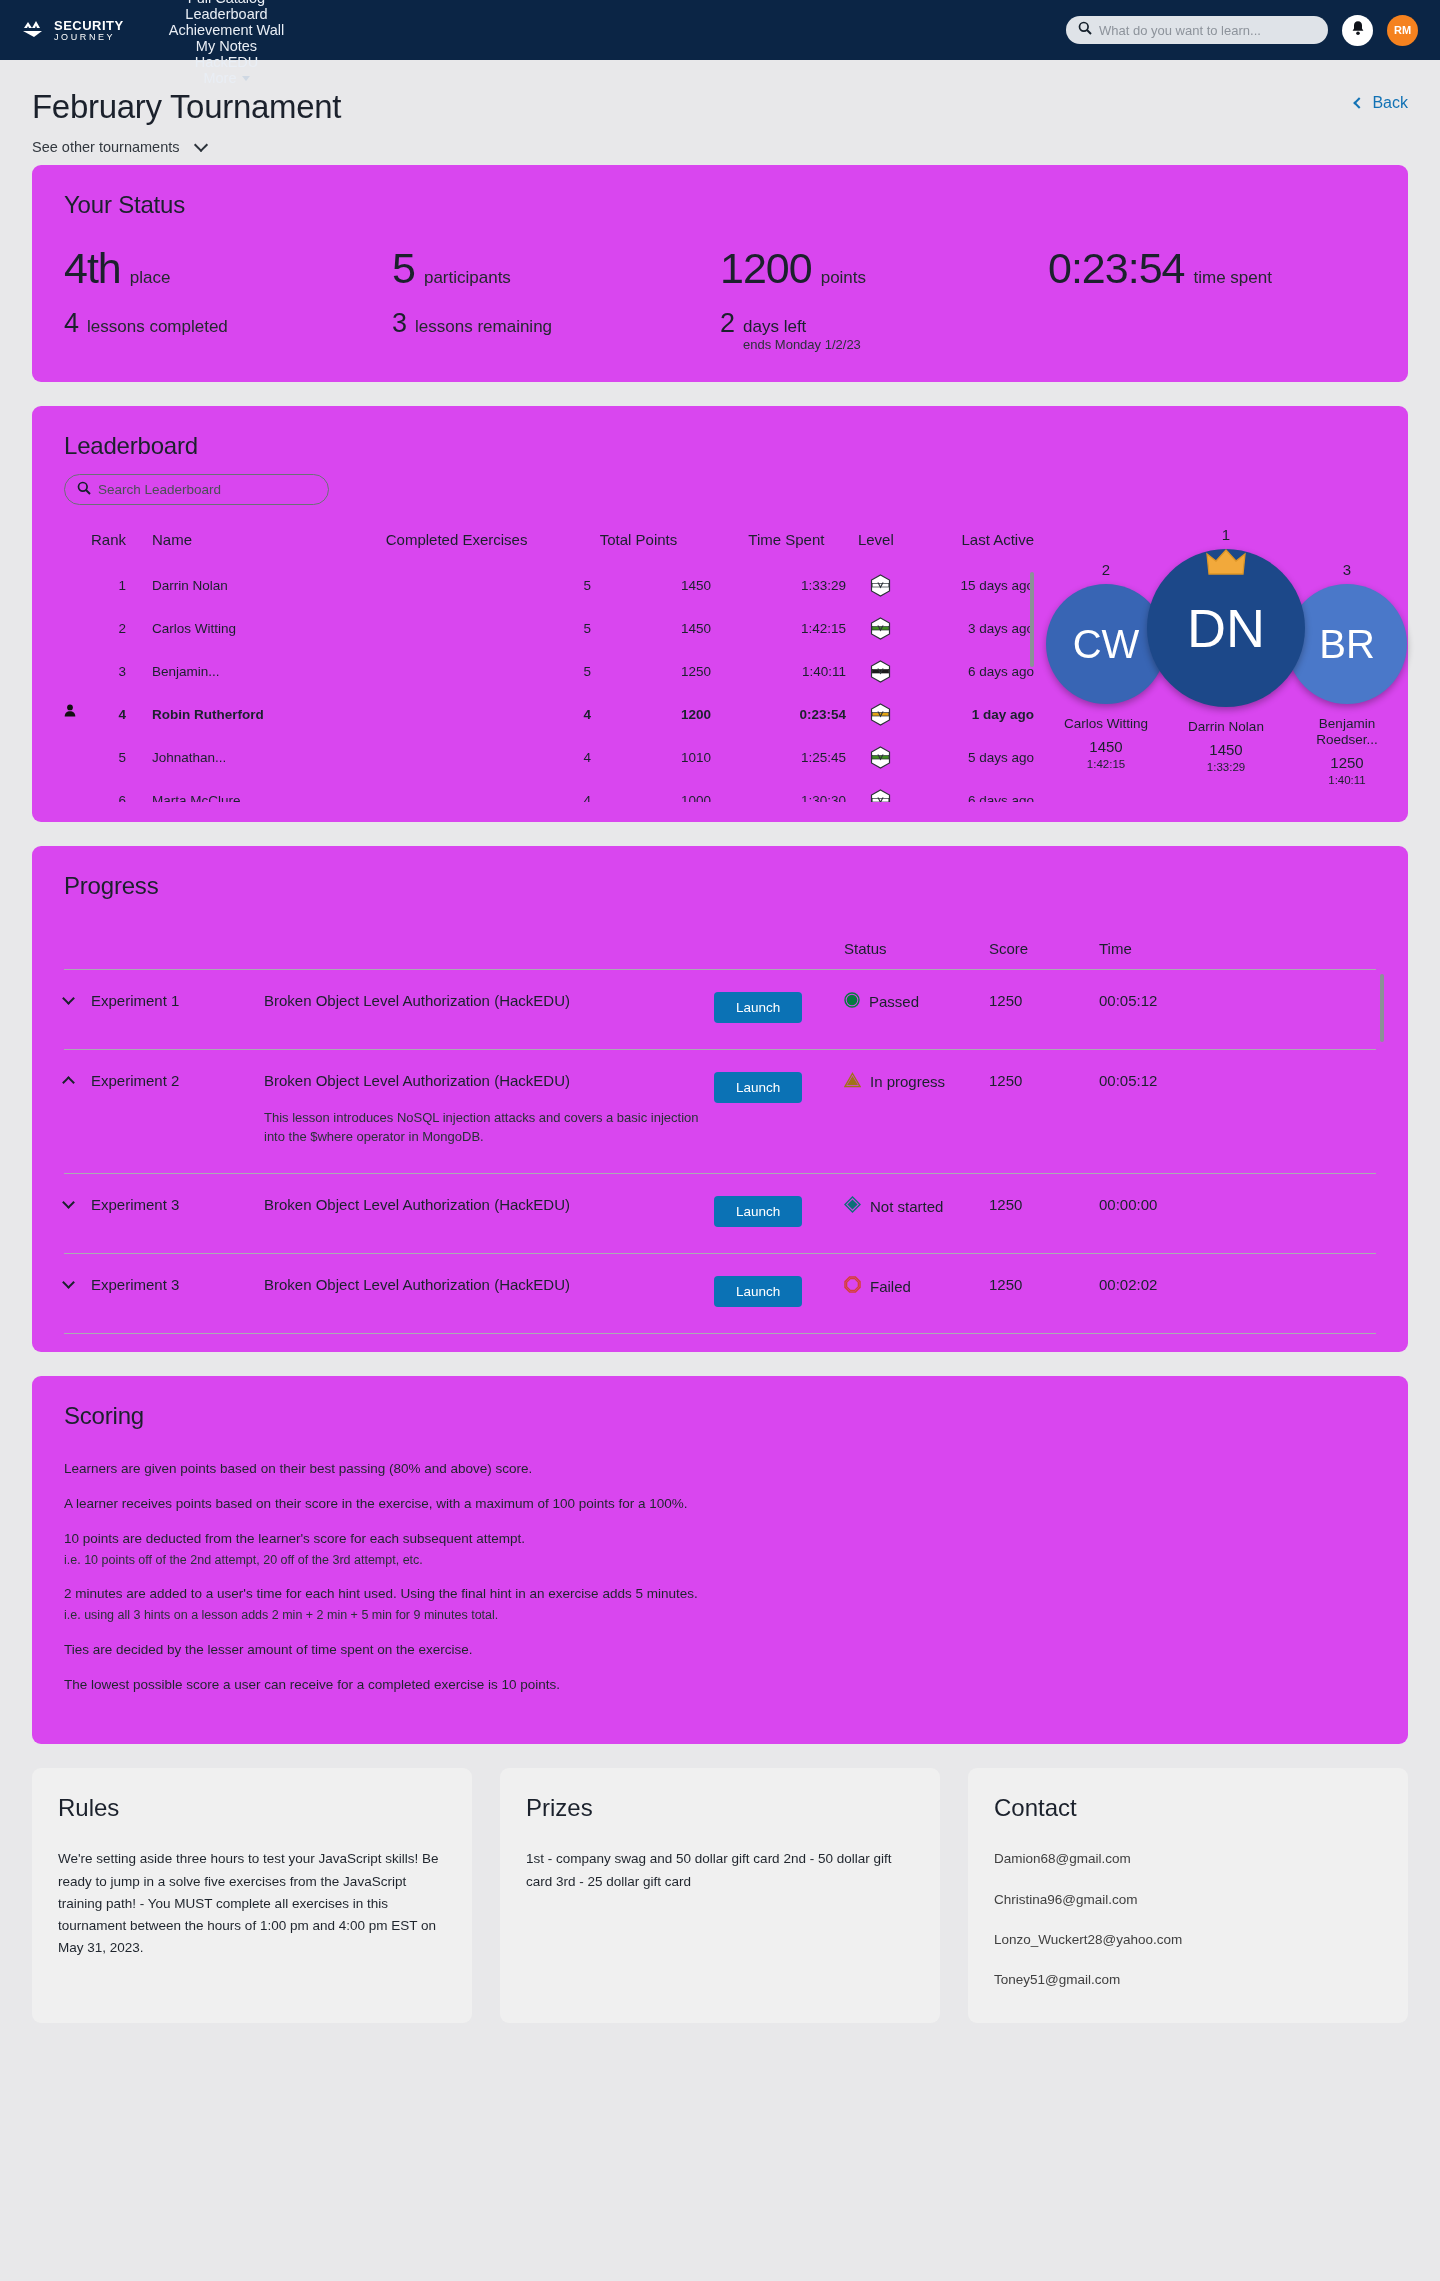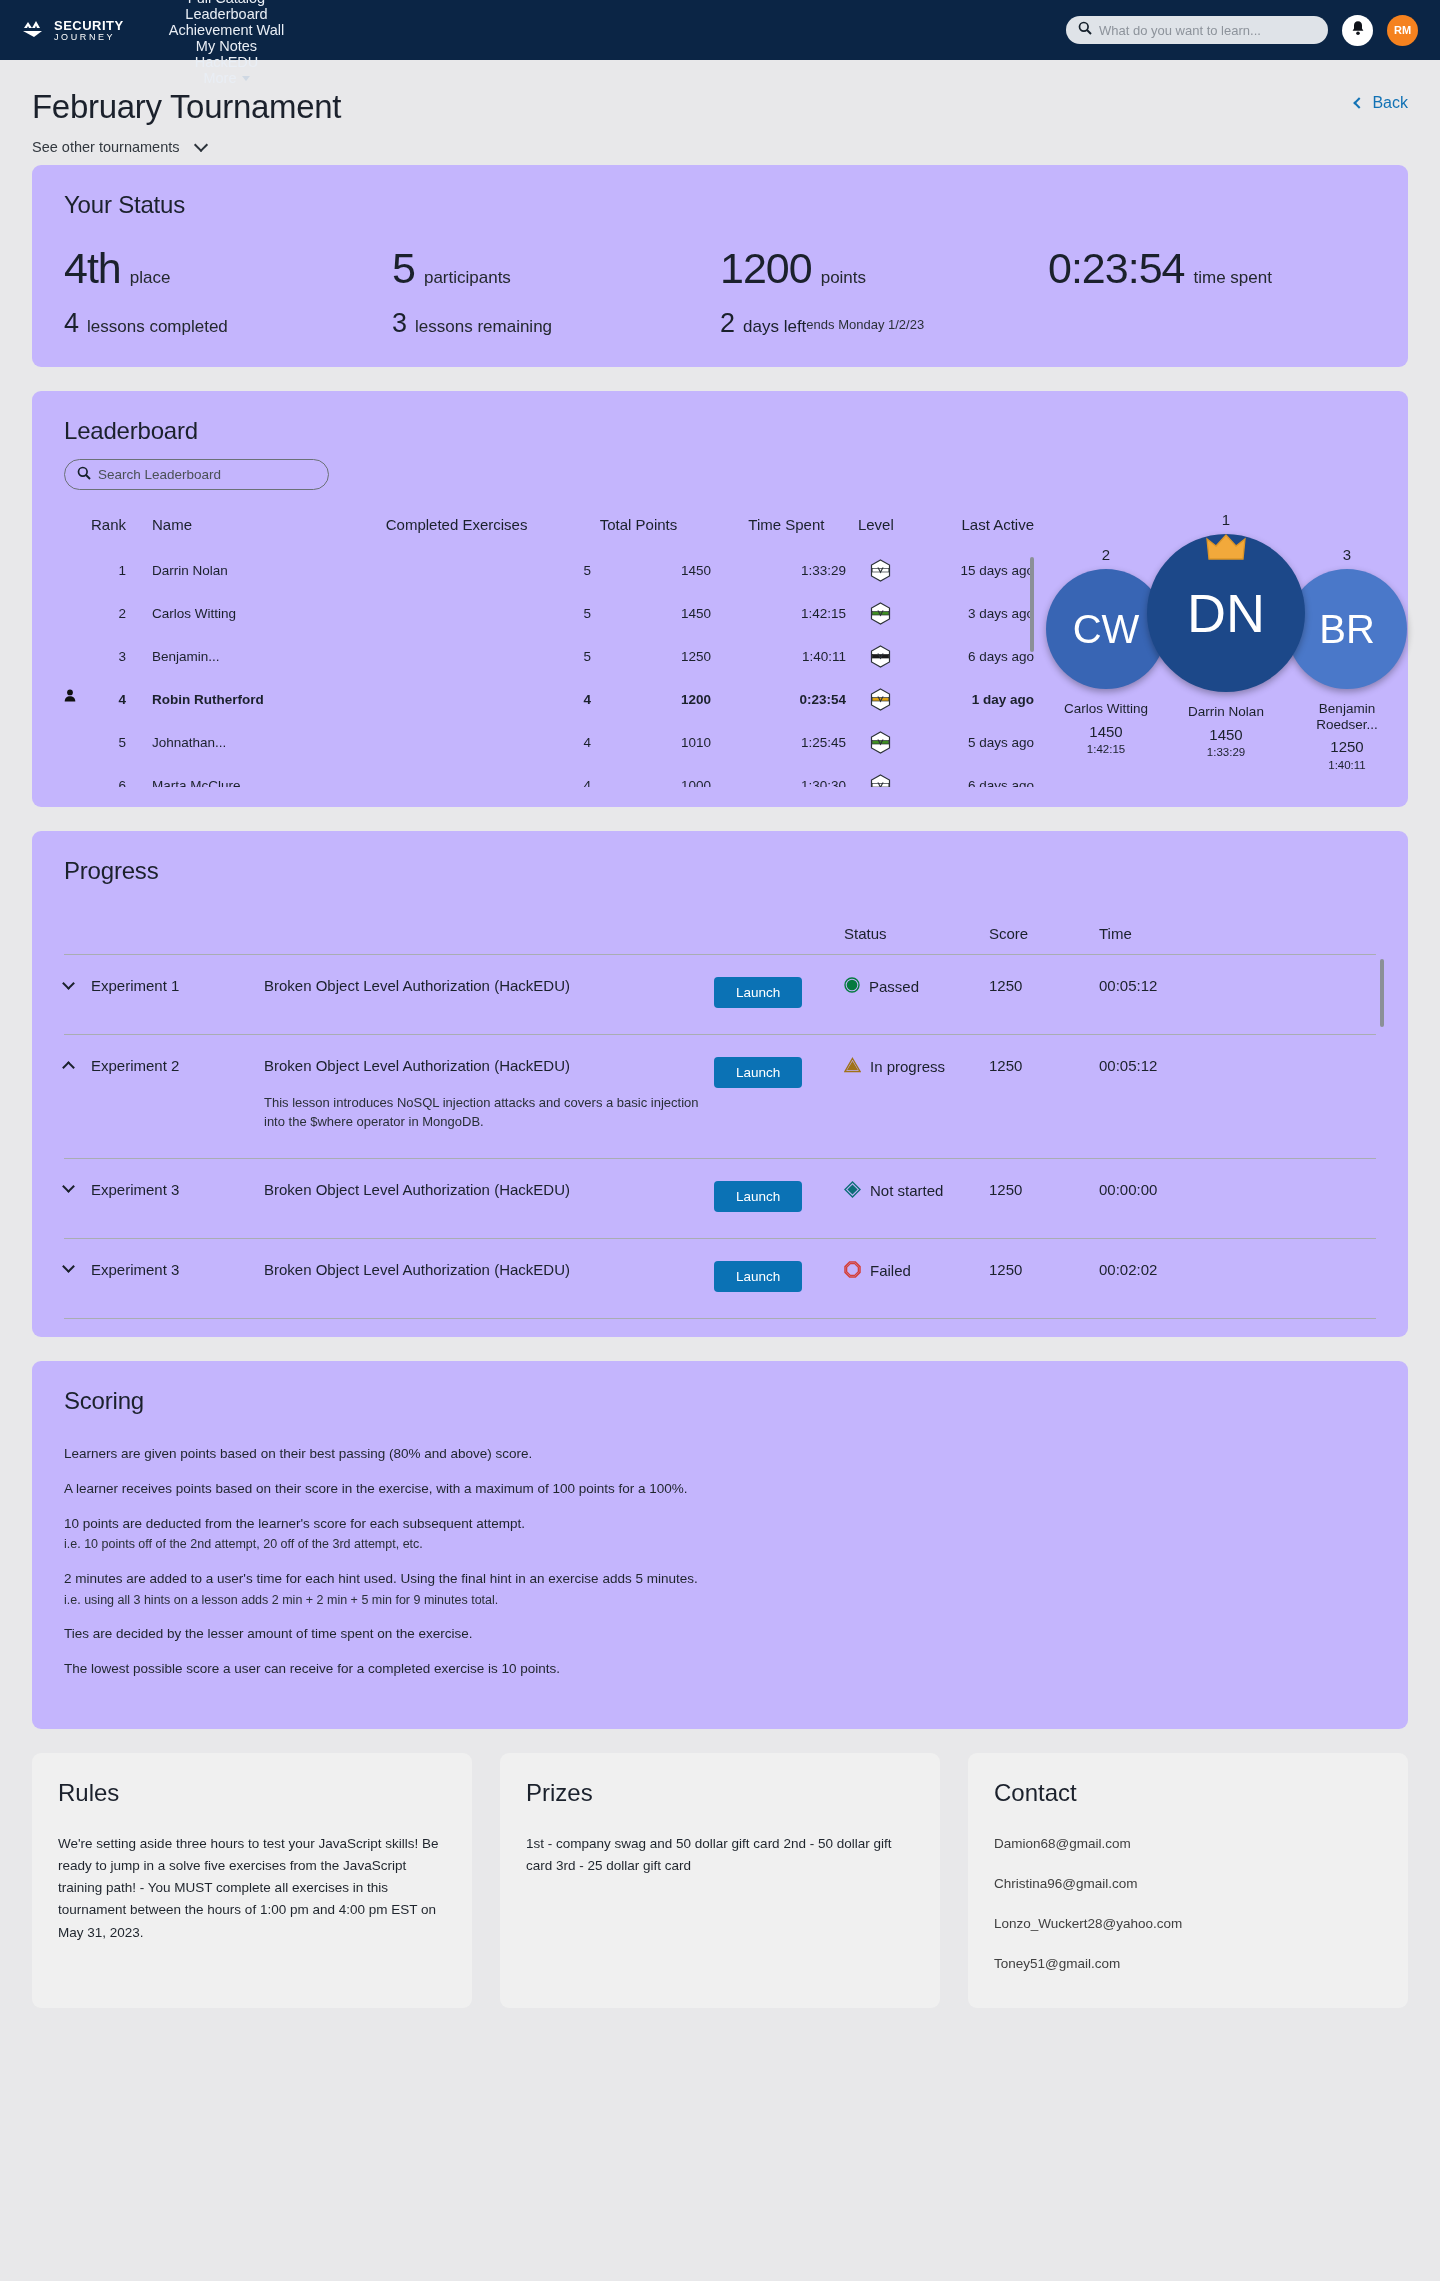--- a/index.html
+++ b/index.html
@@ -77,34 +77,34 @@
     margin-left: auto; display: flex; align-items: center; gap: 9px;
     color: #1272b5; font-size: 16px; cursor: pointer; margin-top: 6px;
   }
   .chev-left {
     width: 8px; height: 8px; border-left: 2.2px solid #1272b5;
     border-bottom: 2.2px solid #1272b5; transform: rotate(45deg);
   }
 
   
   .card {
-    background: #c4b5fd; border-radius: 9px; margin: 0 32px 24px 32px;
+    background: #d946ef; border-radius: 9px; margin: 0 32px 24px 32px;
   }
 
   
   .status-card { padding: 26px 32px 30px 32px; }
   .sec-title { font-size: 24px; font-weight: 400; letter-spacing: -.2px; }
   .stat-grid {
     display: grid; grid-template-columns: 1fr 1fr 1fr 1fr;
     row-gap: 20px; margin-top: 28px;
   }
   .stat { display: flex; align-items: baseline; gap: 9px; }
   .stat-big { font-size: 43px; font-weight: 300; letter-spacing: -1px; line-height: 1; }
   .stat-lbl { font-size: 17px; color: #24292f; }
-  .stat-sub { display: flex; line-height: 1.18; }
+  .stat-sub { display: flex; flex-direction: column; line-height: 1.18; }
   .stat-sub .l1 { font-size: 17px; }
   .stat-sub .l2 { font-size: 13px; color: #2b3139; }
   .stat.sm .stat-big { font-size: 27px; }
 
   
   .lb-card { padding: 26px 32px 20px 32px; display: flex; flex-direction: column; }
   .lb-body { display: flex; gap: 12px; margin-top: 14px; }
   .lb-left { width: 970px; flex: none; }
   .lb-search {
     width: 265px; height: 31px; border: 1px solid #6b7177; border-radius: 16px;

